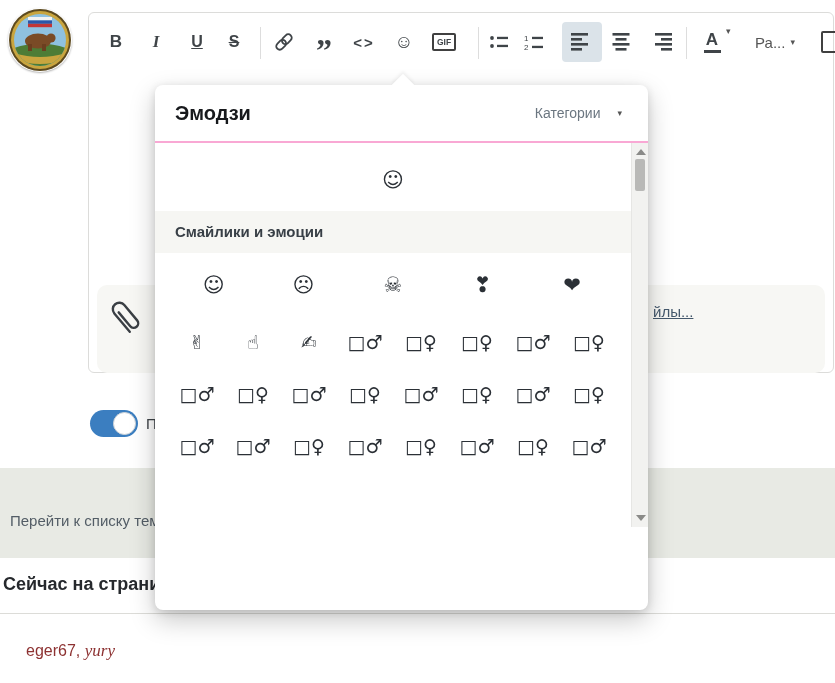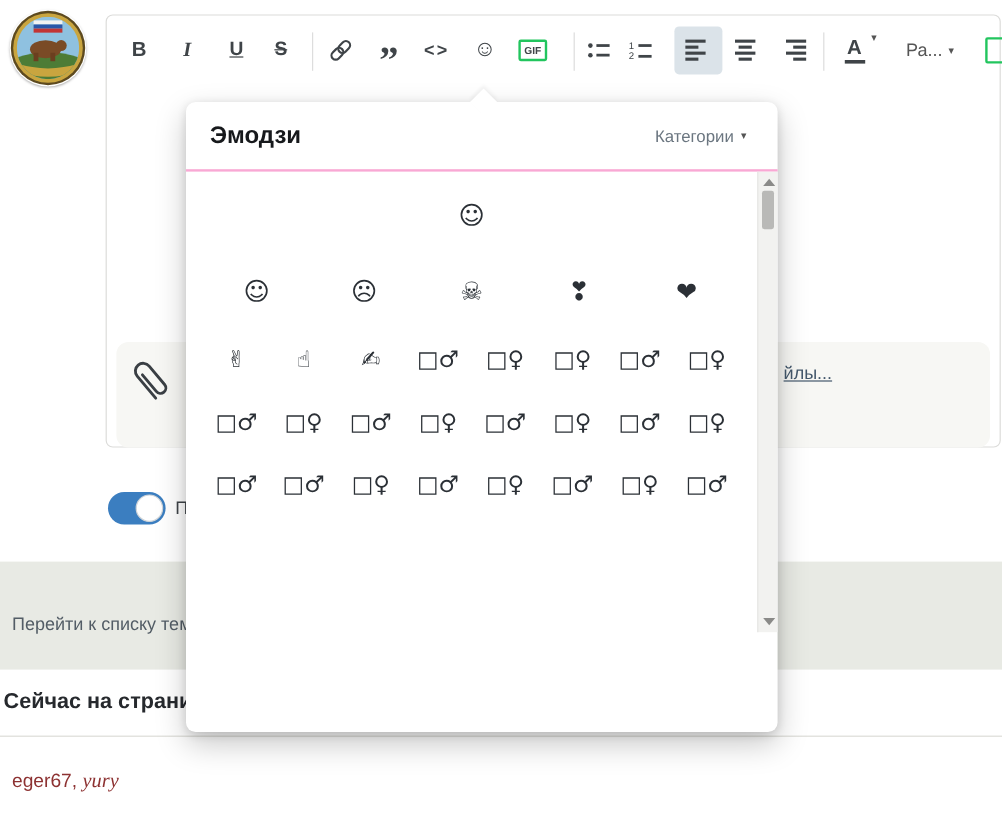--- a/index.html
+++ b/index.html
@@ -14,21 +14,21 @@
         background:none;border:none;cursor:pointer;color:#3f4448;padding:0;}
   .tbtn.sel{background:#dbe3e9;border-radius:4px;}
   .tb-b{font-weight:700;font-size:17px;}
   .tb-i{font-family:"Liberation Serif",serif;font-style:italic;font-weight:700;font-size:17px;}
   .tb-u{font-size:16px;text-decoration:underline;font-weight:600;}
   .tb-s{font-size:16px;text-decoration:line-through;font-weight:600;}
   .tdiv{position:absolute;top:14px;width:1px;height:32px;background:#ddd;}
   .tb-quote{font-family:"Liberation Serif",serif;font-weight:700;font-size:32px;line-height:10px;padding-top:16px;}
   .tb-code{font-weight:700;font-size:15px;letter-spacing:2px;}
   .tb-emoji{font-size:19px;}
-  .gifbox{border:2px solid #22c55e;border-radius:2px;font-size:8.5px;font-weight:700;padding:3px 3px;line-height:1;}
+  .gifbox{border:2px solid #404040;border-radius:2px;font-size:8.5px;font-weight:700;padding:3px 3px;line-height:1;}
   .tb-A .Awrap{position:relative;display:flex;flex-direction:column;align-items:center;}
   .tb-A .Aletter{font-weight:700;font-size:17px;line-height:17px;}
   .tb-A .Abar{width:17px;height:3px;background:#3f4448;margin-top:2px;}
   .tb-A .caret{position:absolute;top:-4px;right:-10px;}
   .caret{font-size:9px;color:#555;line-height:1;}
   .tb-size{font-size:15px;color:#555;gap:5px;}
   svg.ticon{display:block;}
 
   
   .avatar{position:absolute;left:8px;top:8px;width:64px;height:64px;border-radius:50%;overflow:hidden;
@@ -45,33 +45,33 @@
   .knob{position:absolute;right:2px;top:2px;width:23px;height:23px;border-radius:50%;background:#fff;border:1px solid #cfd4d8;box-sizing:border-box;}
   .toggle-label{font-size:15px;color:#3f4448;}
 
   
   .grayband{position:absolute;left:0;top:468px;width:835px;height:90px;background:#e8eae4;z-index:1;}
   .gotolist{position:absolute;left:10px;top:44px;font-size:15px;color:#535d66;text-decoration:none;cursor:pointer;}
 
   
   .now-heading{position:absolute;left:3px;top:574px;margin:0;font-size:18px;font-weight:700;color:#26292d;z-index:1;}
   .sep{position:absolute;left:0;top:613px;width:835px;height:1px;background:#dcdcd8;}
-  .users{position:absolute;left:10px;top:641px;font-size:16px;color:#8d3232;z-index:1;text-align:right;}
+  .users{position:absolute;left:26px;top:641px;font-size:16px;color:#8d3232;z-index:1;text-align:right;}
   .user-link{color:#8d3232;text-decoration:none;cursor:pointer;}
   .user-link.it{font-style:italic;font-family:"Liberation Serif",serif;font-size:17px;}
 
   
   .popup{position:absolute;left:155px;top:85px;width:493px;height:525px;background:#fff;border-radius:8px;
          box-shadow:0 10px 26px rgba(0,0,0,.22),0 2px 8px rgba(0,0,0,.12);z-index:50;}
   .notch{position:absolute;left:240px;top:-8px;width:16px;height:16px;background:#fff;transform:rotate(45deg);
          box-shadow:-2px -2px 3px rgba(0,0,0,.05);}
   .phead{position:absolute;left:0;top:0;width:100%;height:58px;box-sizing:border-box;border-bottom:2px solid #f9a8d4;
          display:flex;align-items:center;justify-content:space-between;padding:0 20px;}
   .ptitle{font-size:20px;font-weight:700;color:#17191c;}
-  .pcats{background:none;border:none;cursor:pointer;font-size:14px;color:#6b7680;display:flex;align-items:center;gap:6px;}
+  .pcats{background:none;border:none;cursor:pointer;font-size:14px;color:#6b7680;display:flex;align-items:center;gap:17px;}
   .scrollwrap{position:absolute;left:0;top:58px;width:100%;height:384px;overflow:hidden;}
   .scontent{position:absolute;left:0;top:0;width:476px;padding-top:5px;}
   .epop-sec-title{height:42px;line-height:42px;background:#f6f6f3;font-size:15px;font-weight:700;color:#383f46;padding-left:20px;}
   .epop-row{display:flex;height:63px;align-items:center;padding:0 14px;}
   .epop-cell{flex:1;text-align:center;font-size:21px;color:#2b3036;background:none;border:none;cursor:pointer;
              font-family:"DejaVu Sans",sans-serif;padding:0;}
   .dense .epop-row{height:52px;}
   .dense .epop-cell{font-size:19px;}
   
   .sbar{position:absolute;right:0;top:0;width:17px;height:100%;background:#f2f2f0;border-left:1px solid #e6e6e4;box-sizing:border-box;}
@@ -241,20 +241,21 @@
       </button>
     </div>
     <div class="scrollwrap">
       <div class="scontent">
           <div class="epop-section">
             <div class="epop-row">
               <button class="epop-cell">☺</button>
             </div>
           </div>
           <div class="epop-section">
+            <div class="epop-sec-title">Смайлики и эмоции</div>
             <div class="epop-row">
               <button class="epop-cell">☺</button>
               <button class="epop-cell">☹</button>
               <button class="epop-cell">☠</button>
               <button class="epop-cell">❣</button>
               <button class="epop-cell">❤</button>
             </div>
           </div>
           <div class="epop-section dense">
             <div class="epop-row">

